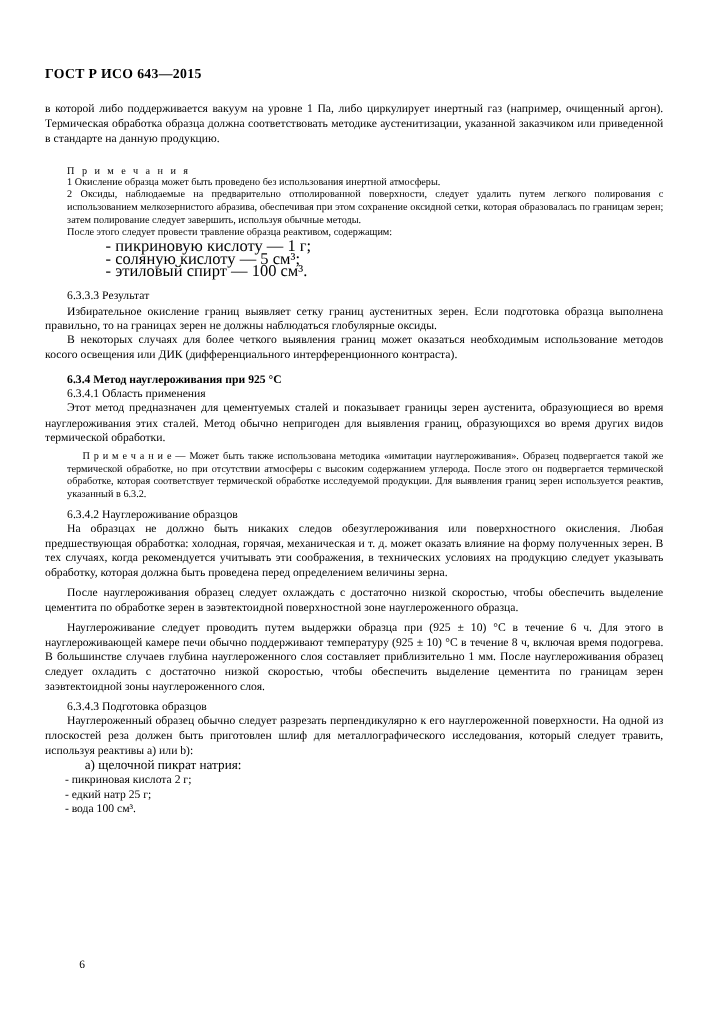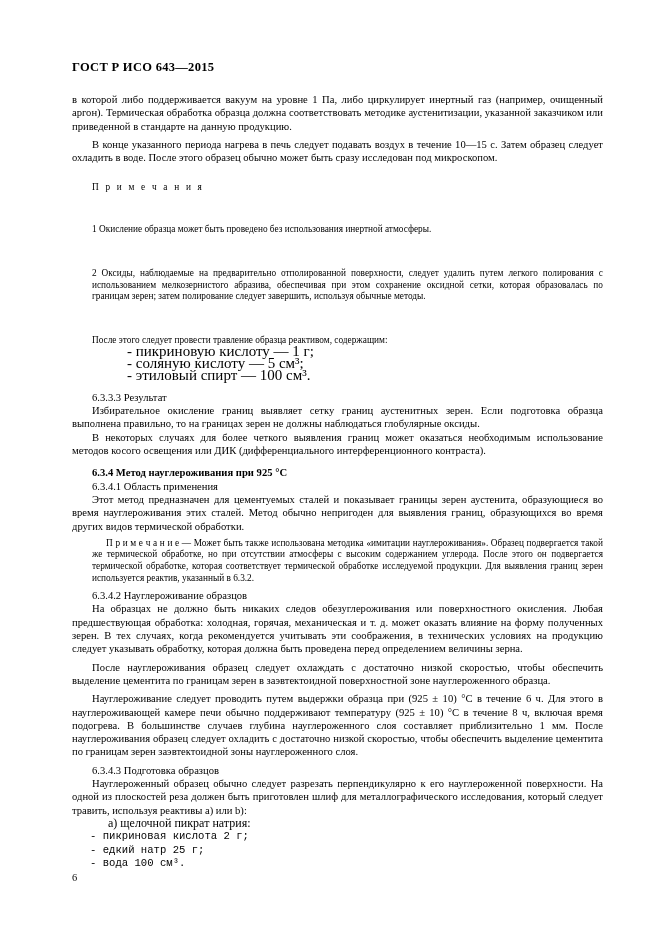--- a/index.html
+++ b/index.html
@@ -14,21 +14,21 @@
     color: #000000;
     position: relative;
     overflow: hidden;
   }
   .page {
     position: absolute;
     left: 0; top: 0;
     width: 661px;
     height: 936px;
     box-sizing: border-box;
-    padding: 60px 58px 0 72px;
+    padding: 60px 58px 0 41px;
   }
   .header {
     font-family: "Liberation Serif", serif;
     font-size: 12.5px;
     font-weight: bold;
     letter-spacing: 0.3px;
     margin: 0 0 18px 0;
   }
   .body-text {
     font-size: 10.6px;
@@ -44,21 +44,20 @@
     font-size: 9.3px;
     letter-spacing: 2.2px;
     margin-top: 18px;
     margin-left: 20px;
   }
   .note-line {
     font-size: 9.3px;
     line-height: 11.6px;
     text-align: justify;
     margin-left: 20px;
-    margin-top: 32px;
   }
   .note-para {
     font-size: 9.3px;
     line-height: 11.6px;
     text-align: justify;
     margin-left: 20px;
     text-indent: 14px;
   }
   .dash-list {
     font-size: 15px;
@@ -74,21 +73,20 @@
   .clause-bold {
     font-weight: bold;
   }
   .sub-list {
     font-size: 10.6px;
     line-height: 13.3px;
     margin-left: 40px;
   }
   .sub-list-item {
     margin-left: 18px;
-    font-family: Liberation Mono, monospace;
   }
   .letter-item {
     font-size: 12px;
     line-height: 13.3px;
     margin-left: 36px;
   }
   .pagenum {
     position: absolute;
     left: 72px;
     top: 872px;
@@ -98,21 +96,20 @@
 </style>
 </head>
 <body>
 
 <div class="page">
 
   <div class="header">ГОСТ Р ИСО 643—2015</div>
 
   <div class="body-text">в которой либо поддерживается вакуум на уровне 1 Па, либо циркулирует инертный газ (например, очищенный аргон). Термическая обработка образца должна соответствовать методике аустенитизации, указанной заказчиком или приведенной в стандарте на данную продукцию.</div>
 
-  <div class="body-text indent blk">В конце указанного периода нагрева в печь следует подавать воздух в течение 10—15 с. Затем образец следует охладить в воде. После этого образец обычно может быть сразу исследован под микроскопом.</div>
 
   <div class="note-title">П р и м е ч а н и я</div>
 
   <div class="note-line">1  Окисление образца может быть проведено без использования инертной атмосферы.</div>
 
   <div class="note-line">2  Оксиды, наблюдаемые на предварительно отполированной поверхности, следует удалить путем легкого полирования с использованием мелкозернистого абразива, обеспечивая при этом сохранение оксидной сетки, которая образовалась по границам зерен; затем полирование следует завершить, используя обычные методы.</div>
 
   <div class="note-line">После этого следует провести травление образца реактивом, содержащим:</div>
 
   <div class="dash-list">- пикриновую кислоту — 1 г;</div>
@@ -124,21 +121,21 @@
   <div class="body-text indent">В некоторых случаях для более четкого выявления границ может оказаться необходимым использование методов косого освещения или ДИК (дифференциального интерференционного контраста).</div>
 
   <div class="clause clause-bold">6.3.4  Метод науглероживания при 925 °С</div>
   <div class="body-text" style="margin-left:20px">6.3.4.1  Область применения</div>
   <div class="body-text indent">Этот метод предназначен для цементуемых сталей и показывает границы зерен аустенита, образующиеся во время науглероживания этих сталей. Метод обычно непригоден для выявления границ, образующихся во время других видов термической обработки.</div>
 
   <div class="note-para blk">П р и м е ч а н и е — Может быть также использована методика «имитации науглероживания». Образец подвергается такой же термической обработке, но при отсутствии атмосферы с высоким содержанием углерода. После этого он подвергается термической обработке, которая соответствует термической обработке исследуемой продукции. Для выявления границ зерен используется реактив, указанный в 6.3.2.</div>
 
   <div class="body-text blk" style="margin-left:20px">6.3.4.2  Науглероживание образцов</div>
   <div class="body-text indent">На образцах не должно быть никаких следов обезуглероживания или поверхностного окисления. Любая предшествующая обработка: холодная, горячая, механическая и т. д. может оказать влияние на форму полученных зерен. В тех случаях, когда рекомендуется учитывать эти соображения, в технических условиях на продукцию следует указывать обработку, которая должна быть проведена перед определением величины зерна.</div>
-  <div class="body-text indent blk">После науглероживания образец следует охлаждать с достаточно низкой скоростью, чтобы обеспечить выделение цементита по границам зерен в заэвтектоидной поверхностной зоне науглероженного образца.</div>
+  <div class="body-text indent blk">После науглероживания образец следует охлаждать с достаточно низкой скоростью, чтобы обеспечить выделение цементита по обработке зерен в заэвтектоидной поверхностной зоне науглероженного образца.</div>
   <div class="body-text indent blk">Науглероживание следует проводить путем выдержки образца при (925 ± 10) °С в течение 6 ч. Для этого в науглероживающей камере печи обычно поддерживают температуру (925 ± 10) °С в течение 8 ч, включая время подогрева. В большинстве случаев глубина науглероженного слоя составляет приблизительно 1 мм. После науглероживания образец следует охладить с достаточно низкой скоростью, чтобы обеспечить выделение цементита по границам зерен заэвтектоидной зоны науглероженного слоя.</div>
 
   <div class="body-text blk" style="margin-left:20px">6.3.4.3  Подготовка образцов</div>
   <div class="body-text indent">Науглероженный образец обычно следует разрезать перпендикулярно к его науглероженной поверхности. На одной из плоскостей реза должен быть приготовлен шлиф для металлографического исследования, который следует травить, используя реактивы a) или b):</div>
 
   <div class="letter-item">a)  щелочной пикрат натрия:</div>
   <div class="sub-list sub-list-item">- пикриновая кислота 2 г;</div>
   <div class="sub-list sub-list-item">- едкий натр 25 г;</div>
   <div class="sub-list sub-list-item">- вода 100 см³.</div>
 

